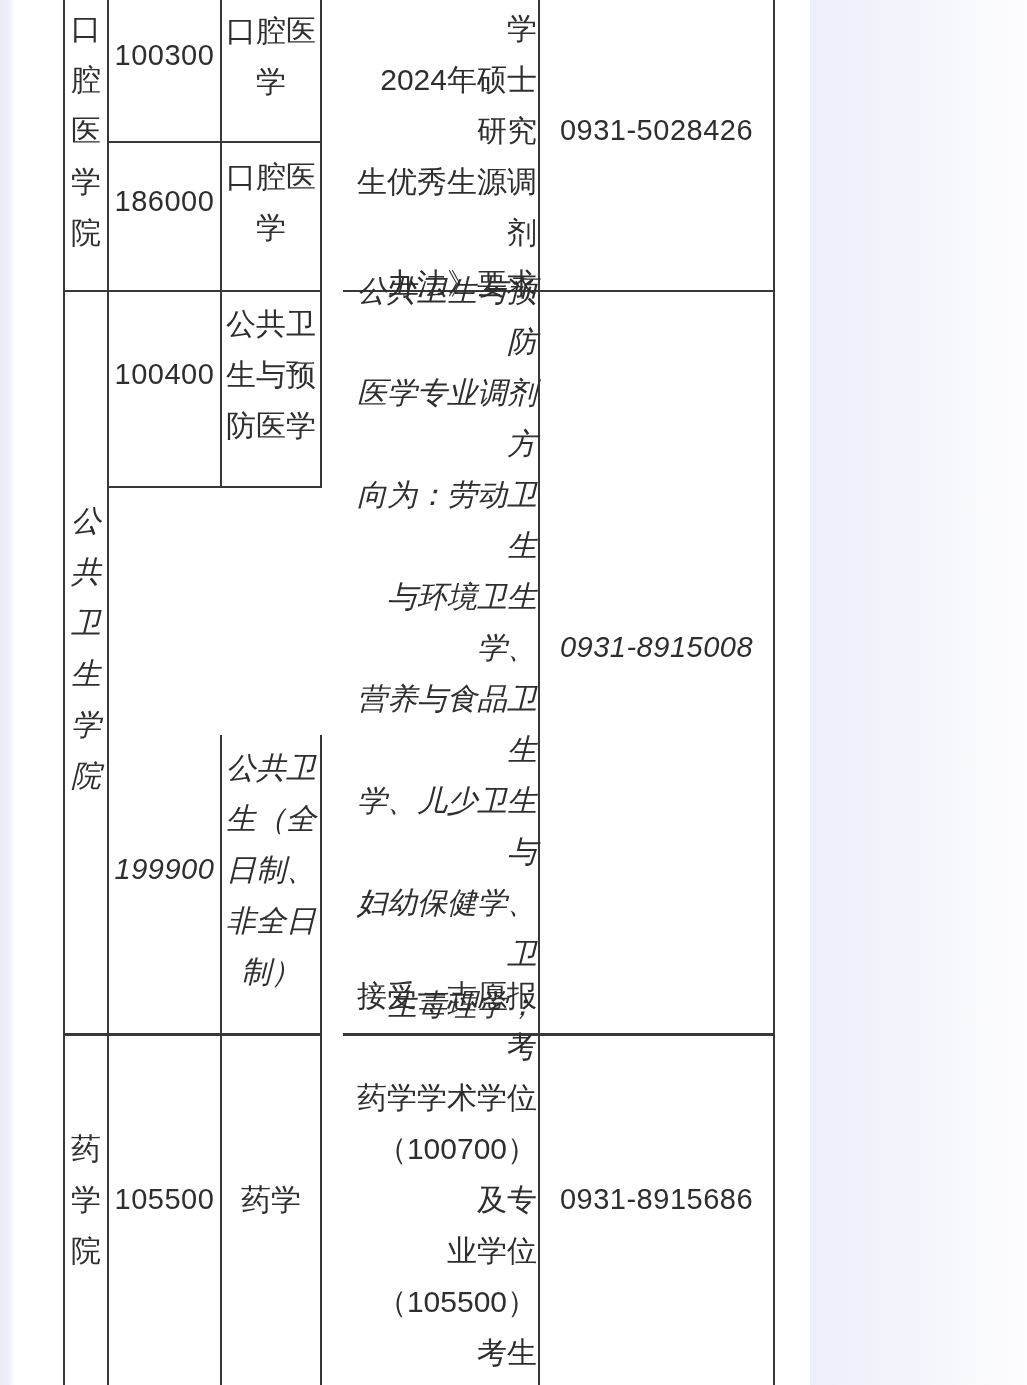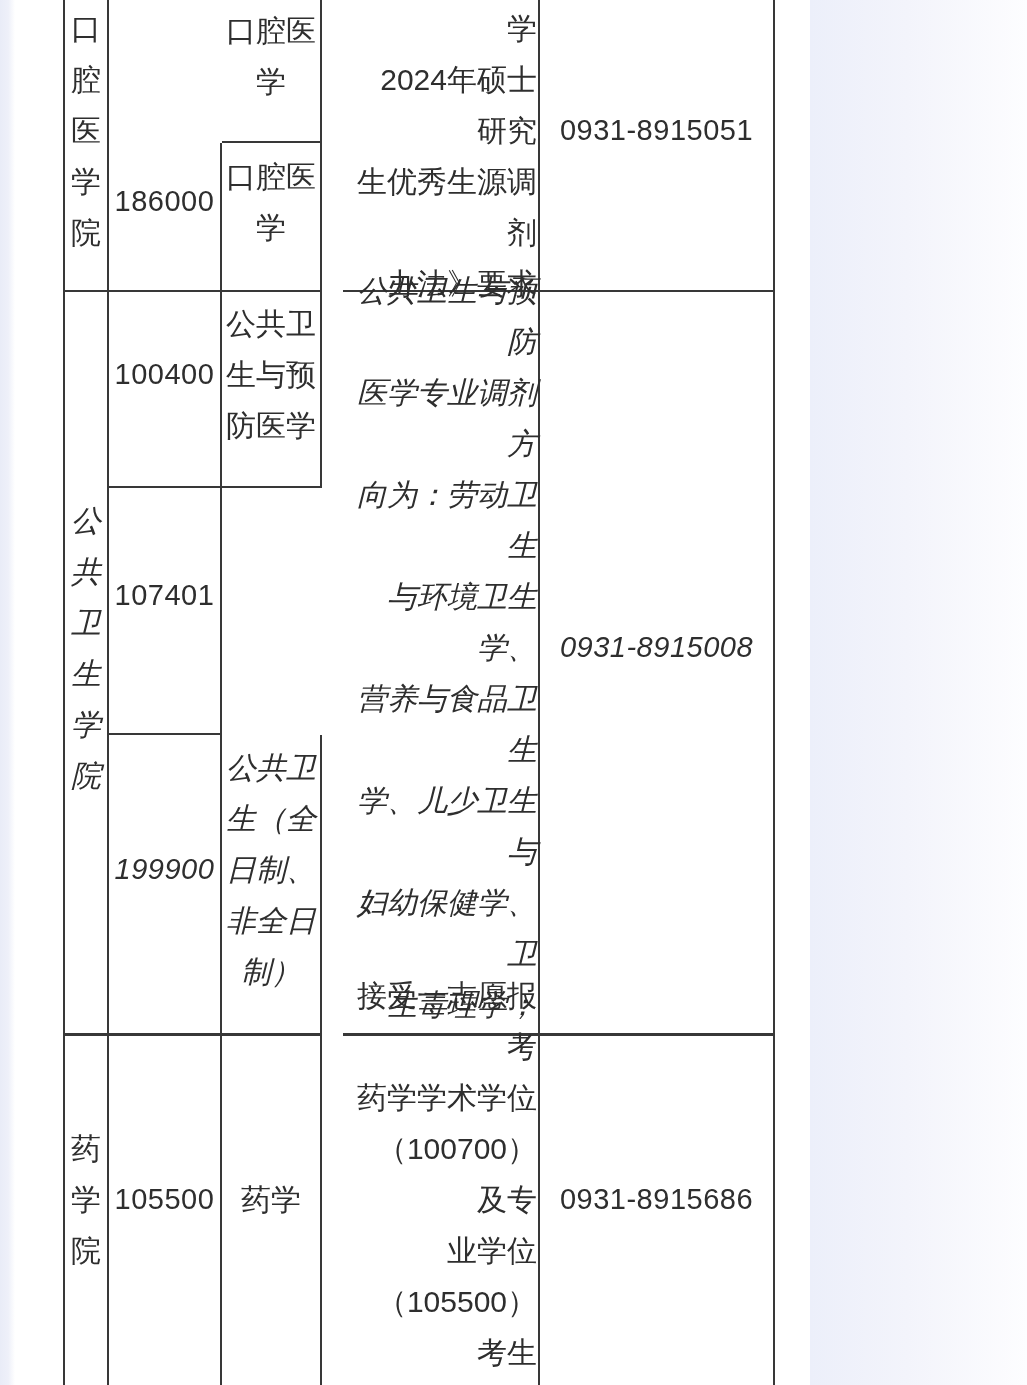--- a/index.html
+++ b/index.html
@@ -67,27 +67,28 @@
 <div class="left-strip"></div>
 <div class="right-panel"></div>
 
 <div class="adm-table">
 
   <div class="cell col1 rs12">口
 腔
 医
 学
 院</div>
+  <div class="cell col2 row1 num">100300</div>
   <div class="cell col3 row1">口腔医
 学</div>
   <div class="cell col4 rs12 req">符合《兰州大学
 2024年硕士研究
 生优秀生源调剂
 办法》要求</div>
-  <div class="cell col5 rs12 num">0931-8915051</div>
+  <div class="cell col5 rs12 num">0931-5028426</div>
   <div class="cell col2 row2 num">186000</div>
   <div class="cell col3 row2">口腔医
 学</div>
 
   <div class="cell col1 rs35 bb3">公
 共
 卫
 生
 学
 院</div>
@@ -97,21 +98,20 @@
 防医学</div>
   <div class="cell col4 rs35 req bb3">公共卫生与预防
 医学专业调剂方
 向为：劳动卫生
 与环境卫生学、
 营养与食品卫生
 学、儿少卫生与
 妇幼保健学、卫
 生毒理学；</div>
   <div class="cell col5 rs35 num bb3 phone2pad">0931-8915008</div>
-  <div class="cell col2 row4 num">107401</div>
   <div class="cell col2 row5 num bb3">199900</div>
   <div class="cell col3 row5 bb3">公共卫
 生（全
 日制、
 非全日
 制）</div>
 
   <div class="cell col1 row6 r6">药
 学
 院</div>

